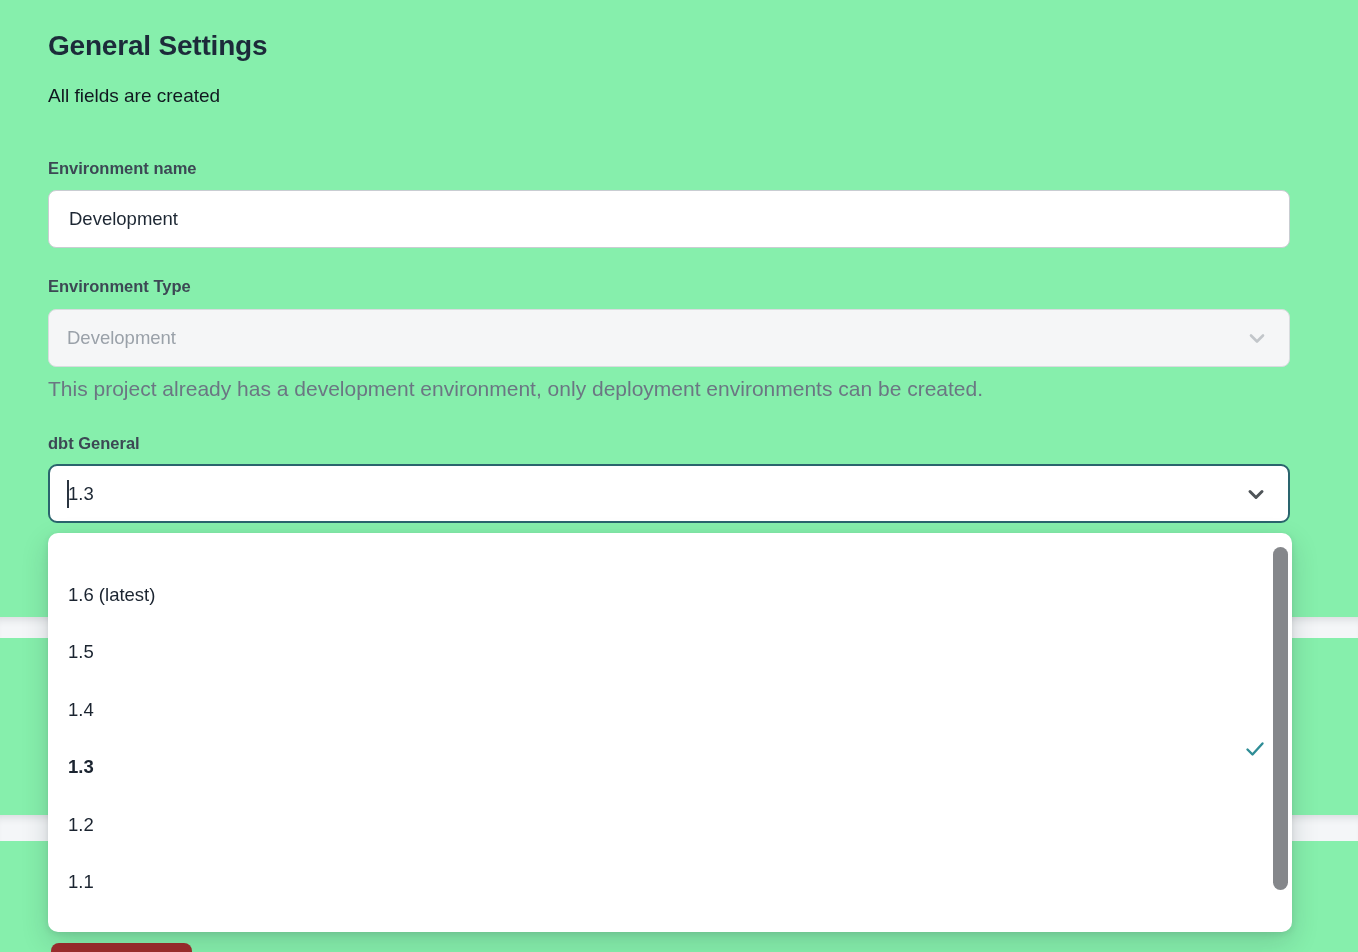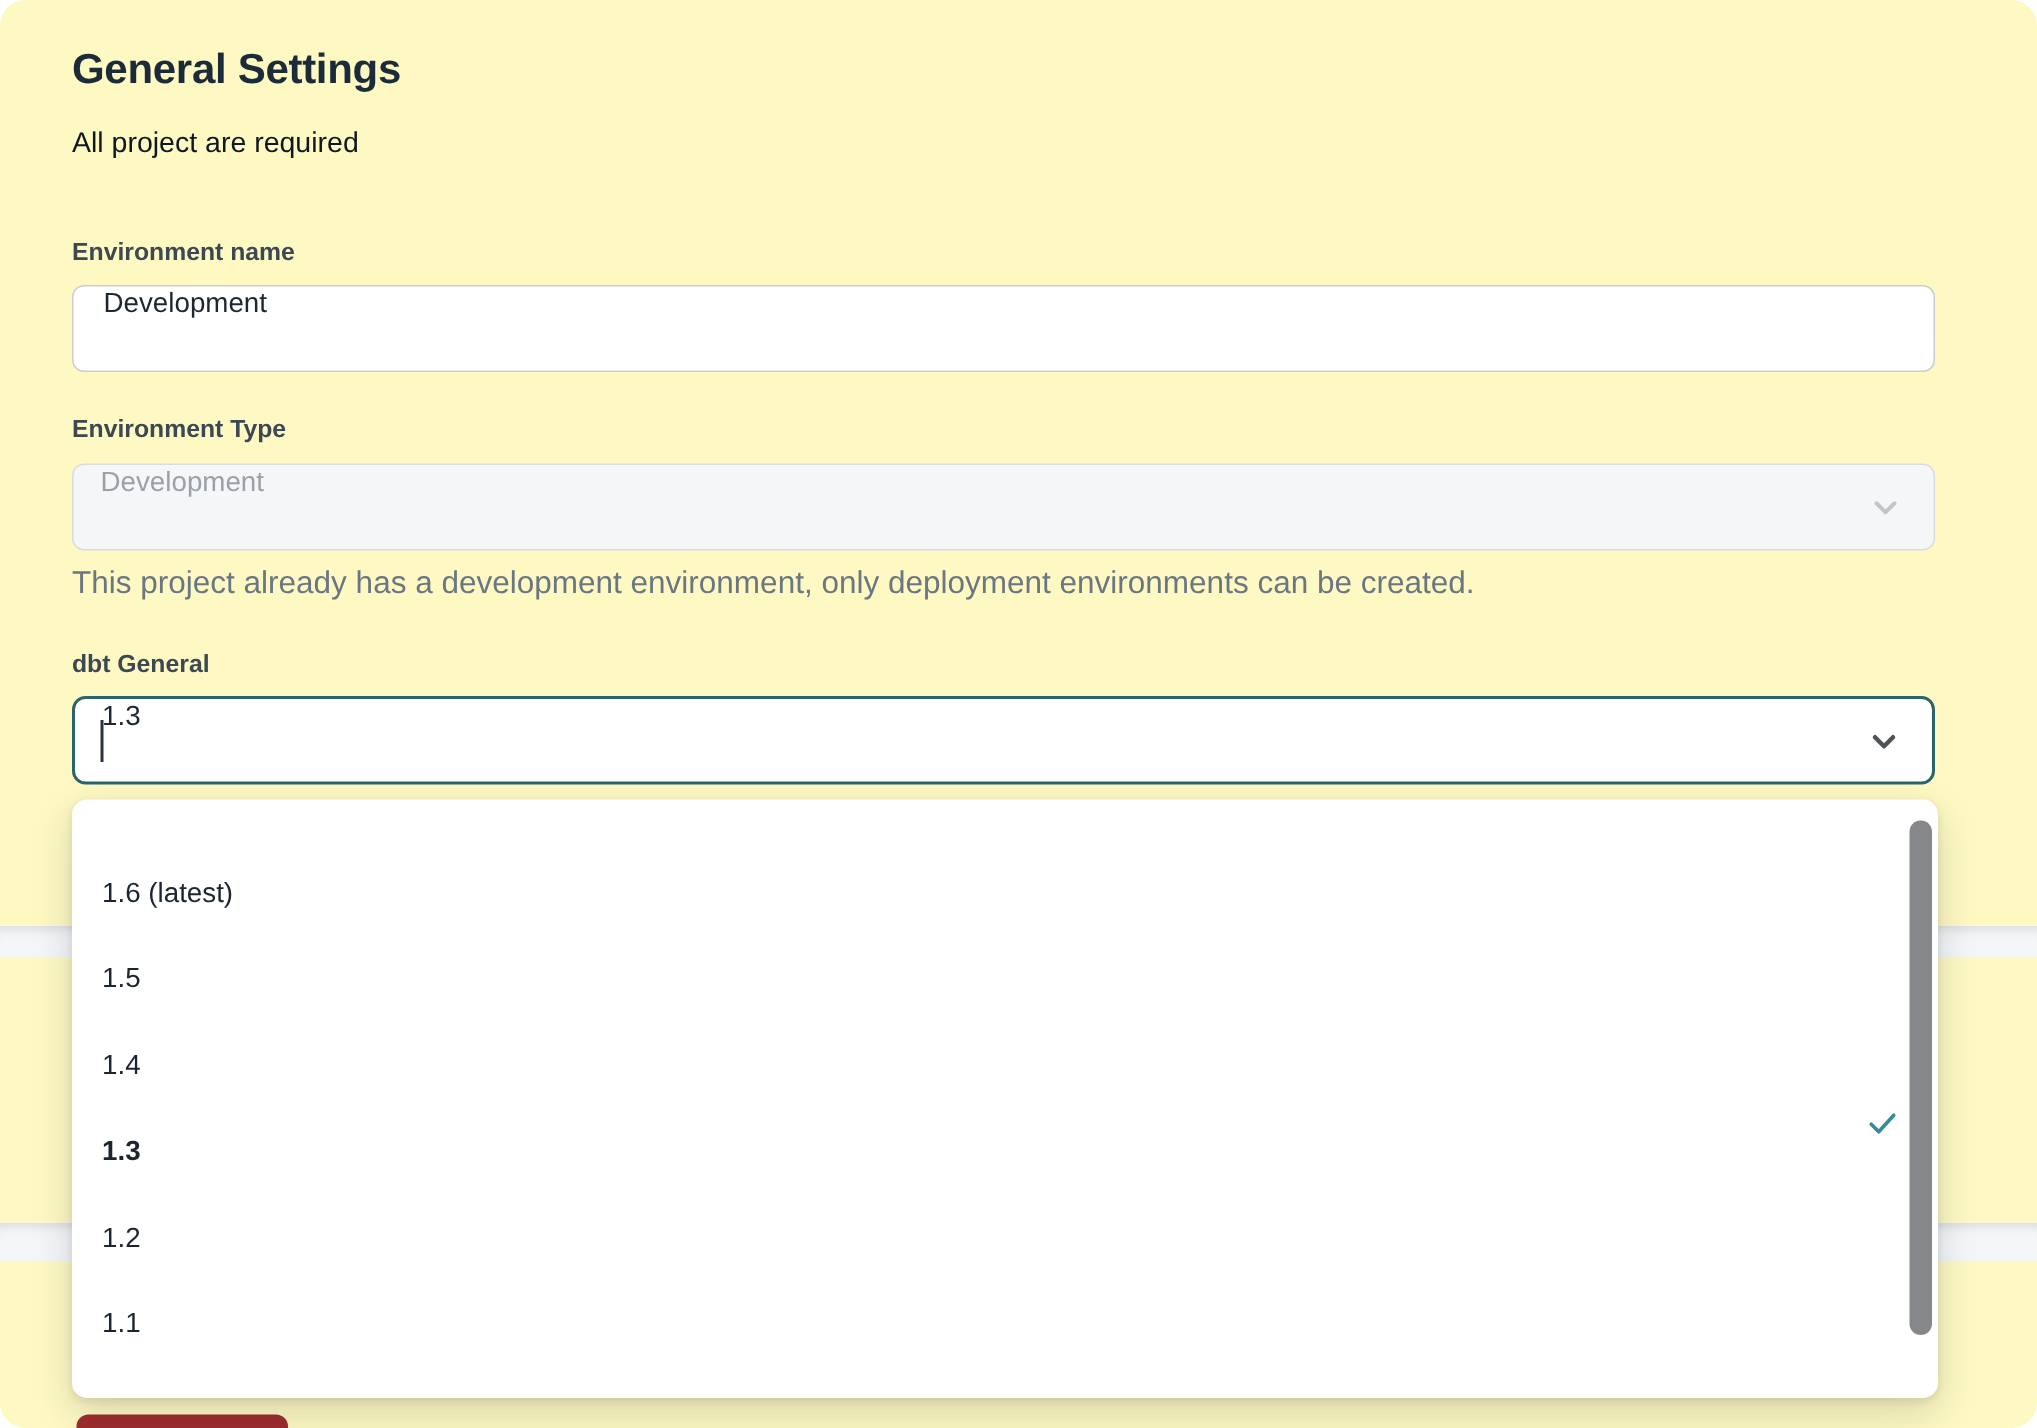--- a/index.html
+++ b/index.html
@@ -2,23 +2,22 @@
 <html><head>
 <meta charset="utf-8">
 <style>
   * { margin:0; padding:0; box-sizing:border-box; }
   html,body { background:#ffffff; }
   body { font-family:"Liberation Sans", sans-serif; }
 
   .screen {
     position:relative;
     width:1358px; height:952px;
-    background:#fef9c3;
+    background:#86efac;
     overflow:hidden;
-    border-radius:17px;
   }
 
   
   .band {
     position:absolute; left:0; width:1358px;
     background:#f4f6f8;
     box-shadow: inset 0 8px 8px -6px rgba(25,35,45,0.14);
   }
   .band.b1 { top:617px; height:21px; }
   .band.b2 { top:815px; height:26px; }
@@ -43,21 +42,21 @@
   }
   .lbl-env-name { top:159px; }
   .lbl-env-type { top:277px; }
   .lbl-dbt-ver  { top:434px; }
 
   .inputbox {
     position:absolute; left:0; width:1242px;
     background:#ffffff;
     border:1px solid #c9cdd2;
     border-radius:8px;
-    display:flex; align-items:flex-start;
+    display:flex; align-items:center;
     font-size:18.5px; color:#1d2733;
   }
   .inp-env-name { top:190px; height:58px; padding-left:20px; }
 
   .inp-env-type {
     top:309px; height:58px; padding-left:18px;
     background:#f5f6f7; border-color:#d9dcdf; color:#9aa1a9;
   }
 
   .inp-dbt-ver {
@@ -127,21 +126,21 @@
 <body>
 
 <div class="screen">
 
   <div class="band b1"></div>
   <div class="band b2"></div>
 
   <div class="content">
 
     <h1 class="page-title">General Settings</h1>
-    <p class="page-subtitle">All project are required</p>
+    <p class="page-subtitle">All fields are created</p>
 
     <label class="field-label lbl-env-name">Environment name</label>
     <div class="inputbox inp-env-name">
       <span>Development</span>
     </div>
 
     <label class="field-label lbl-env-type">Environment Type</label>
     <div class="inputbox inp-env-type">
       <span>Development</span>
       <svg class="chev" viewBox="0 0 24 24">

